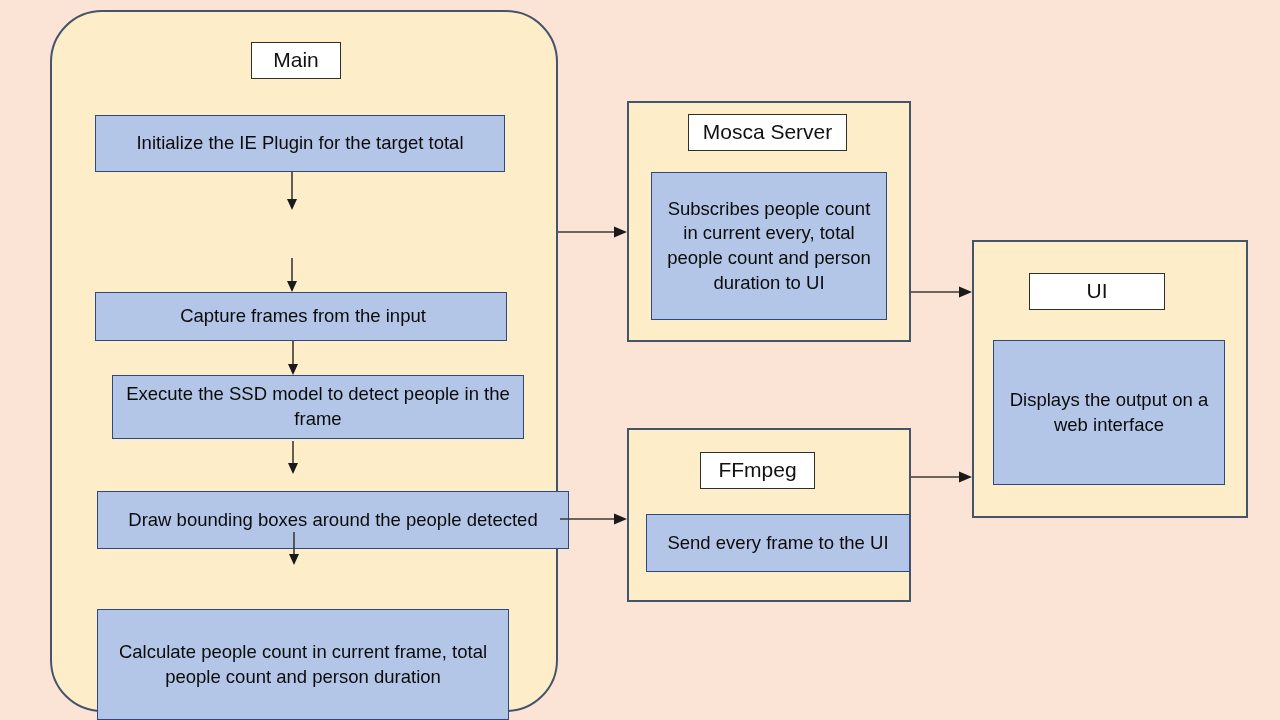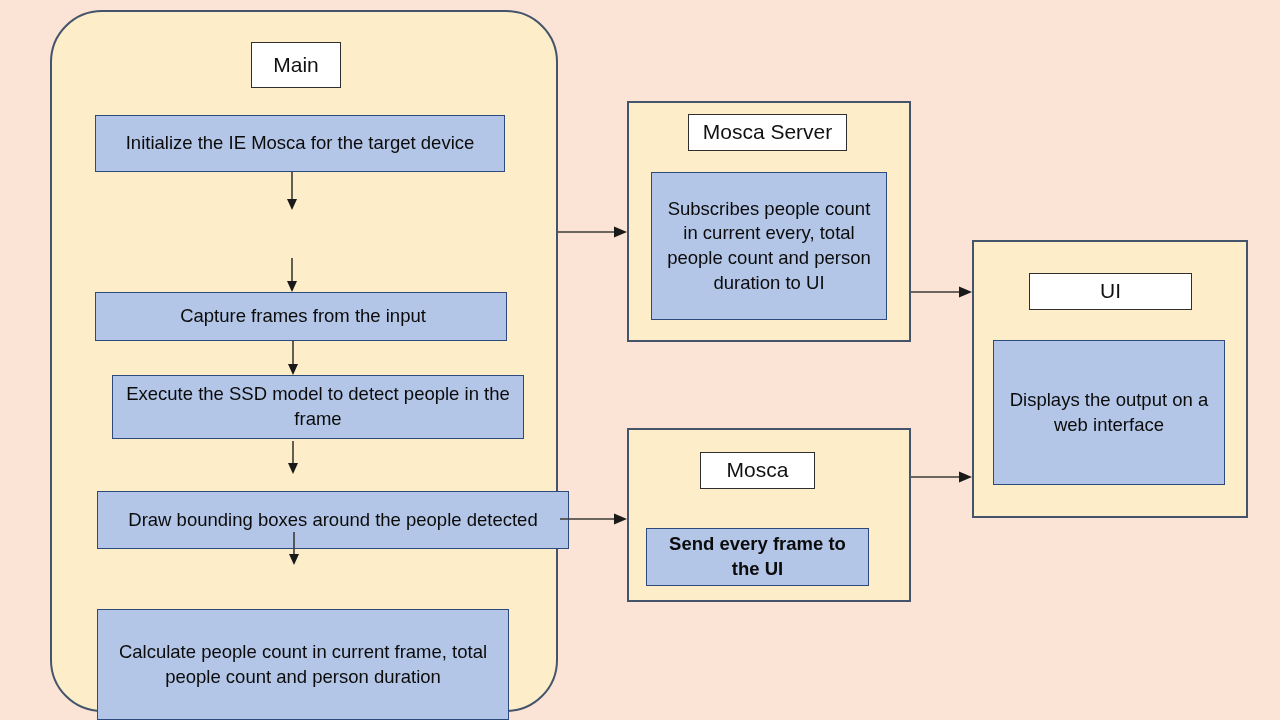--- a/index.html
+++ b/index.html
@@ -63,24 +63,24 @@
     border: 1px solid #2f2f2f;
     box-sizing: border-box;
     display: flex;
     align-items: center;
     justify-content: center;
     color: #111111;
     font-size: 21px;
     line-height: 1.15;
     white-space: nowrap;
   }
-  #main-title   { left: 251px; top: 42px;  width: 90px;  height: 46px; }
+  #main-title   { left: 251px; top: 42px;  width: 90px;  height: 37px; }
   #mosca-title  { left: 688px; top: 114px; width: 159px; height: 37px; }
   #ffmpeg-title { left: 700px; top: 452px; width: 115px; height: 37px; }
-  #ui-title     { left: 1029px; top: 273px; width: 163px; height: 37px; }
+  #ui-title     { left: 1029px; top: 273px; width: 136px; height: 37px; }
 
   
   .proc {
     position: absolute;
     background: #b3c6e7;
     border: 1px solid #2e4a7d;
     box-sizing: border-box;
     display: flex;
     align-items: center;
     justify-content: center;
@@ -94,21 +94,21 @@
   
   #p-init     { left: 95px;  top: 115px; width: 410px; height: 57px; }
   #p-loadir   { left: 95px;  top: 210px; width: 410px; height: 48px; }
   #p-capture  { left: 95px;  top: 292px; width: 412px; height: 49px; padding-left: 12px; }
   #p-ssd      { left: 112px;  top: 375px; width: 412px; height: 64px; }
   #p-draw     { left: 97px;  top: 474px; width: 472px; height: 58px; margin-top: 17px; }
   #p-calc     { left: 97px;  top: 565px; width: 412px; height: 111px; margin-top: 44px; }
 
   
   #p-subscribe { left: 651px;  top: 172px; width: 236px; height: 148px; }
-  #p-send      { left: 646px;  top: 528px; width: 223px; height: 58px; font-weight: bold; }
+  #p-send      { left: 646px;  top: 514px; width: 264px; height: 58px; }
   #p-display   { left: 993px;  top: 340px; width: 232px; height: 145px; }
 
   
   .conn {
     position: absolute;
     overflow: visible;
   }
   .conn line {
     stroke: #3c3a37;
     stroke-width: 1.6;
@@ -118,32 +118,32 @@
   }
 </style>
 </head>
 <body>
 
 <div id="diagram">
 
   <div class="container rounded" id="main-group"></div>
   <div class="title-chip" id="main-title">Main</div>
 
-  <div class="proc" id="p-init">Initialize the IE Mosca for the target device</div>
+  <div class="proc" id="p-init">Initialize the IE Plugin for the target total</div>
   <div class="proc" id="p-capture">Capture frames from the input</div>
   <div class="proc" id="p-ssd">Execute the SSD model to detect people in the frame</div>
   <div class="proc" id="p-draw">Draw bounding boxes around the people detected</div>
   <div class="proc" id="p-calc">Calculate people count in current frame, total people count and person duration</div>
 
   <div class="container" id="mosca-group"></div>
   <div class="title-chip" id="mosca-title">Mosca Server</div>
   <div class="proc" id="p-subscribe">Subscribes people count in current every, total people count and person duration to UI</div>
 
   <div class="container" id="ffmpeg-group"></div>
-  <div class="title-chip" id="ffmpeg-title">Mosca</div>
+  <div class="title-chip" id="ffmpeg-title">FFmpeg</div>
   <div class="proc" id="p-send">Send every frame to the UI</div>
 
   <div class="container" id="ui-group"></div>
   <div class="title-chip" id="ui-title">UI</div>
   <div class="proc" id="p-display">Displays the output on a web interface</div>
 
   <svg class="conn" style="left:0; top:0; width:1280px; height:720px; position:absolute;">
 
     <g>
       <line x1="292" y1="172" x2="292" y2="202"></line>

